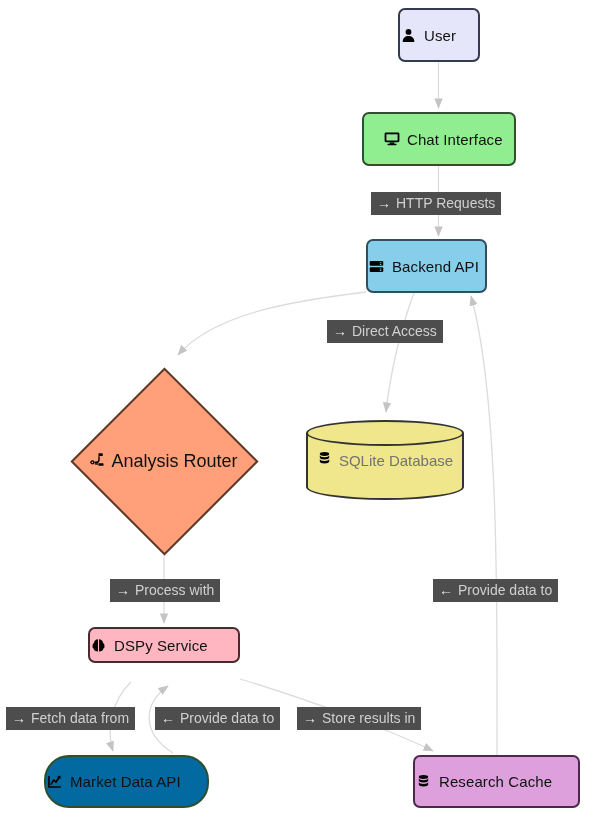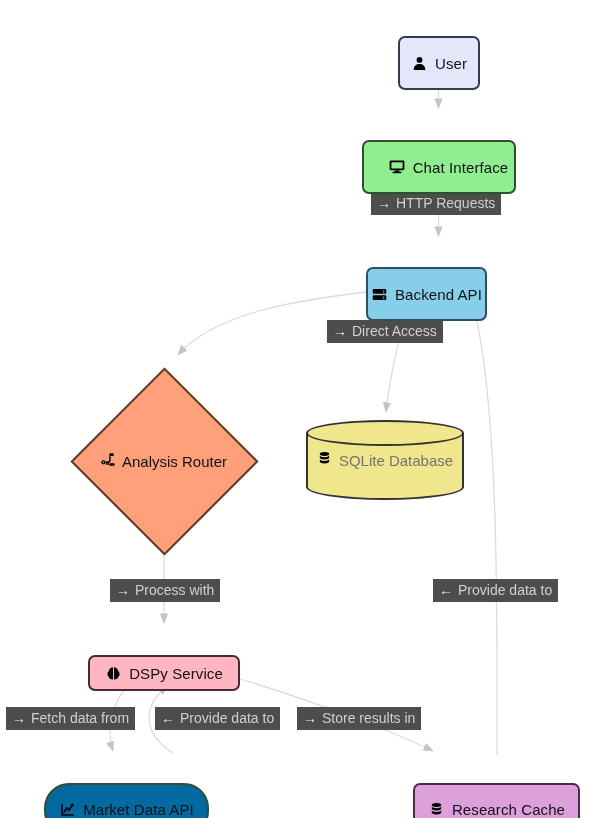--- a/index.html
+++ b/index.html
@@ -24,29 +24,27 @@
     top: 0;
     width: 589px;
     height: 818px;
     pointer-events: none;
   }
   .node {
     position: absolute;
     box-sizing: border-box;
     display: flex;
     align-items: center;
-    justify-content: center;
     gap: 7px;
     border: 2px solid #333333;
     border-radius: 7px;
     font-size: 15px;
     color: #111111;
     line-height: 1;
     white-space: nowrap;
-    margin-top: 28px;
   }
   .node .node-label {
     font-size: 15px;
     color: #111111;
     letter-spacing: 0.1px;
   }
   .node .node-icon {
     display: inline-flex;
     align-items: center;
     justify-content: center;
@@ -75,21 +73,21 @@
     border: 2px solid #333333;
     box-sizing: border-box;
   }
   .node-diamond .diamond-content {
     position: relative;
     display: flex;
     align-items: center;
     justify-content: center;
     gap: 6px;
     white-space: nowrap;
-    font-size: 15px;
+    font-size: 18px;
     color: #111111;
   }
 
   
   .node-cylinder {
     position: absolute;
     box-sizing: border-box;
   }
   .node-cylinder .cyl-body {
     position: absolute;

